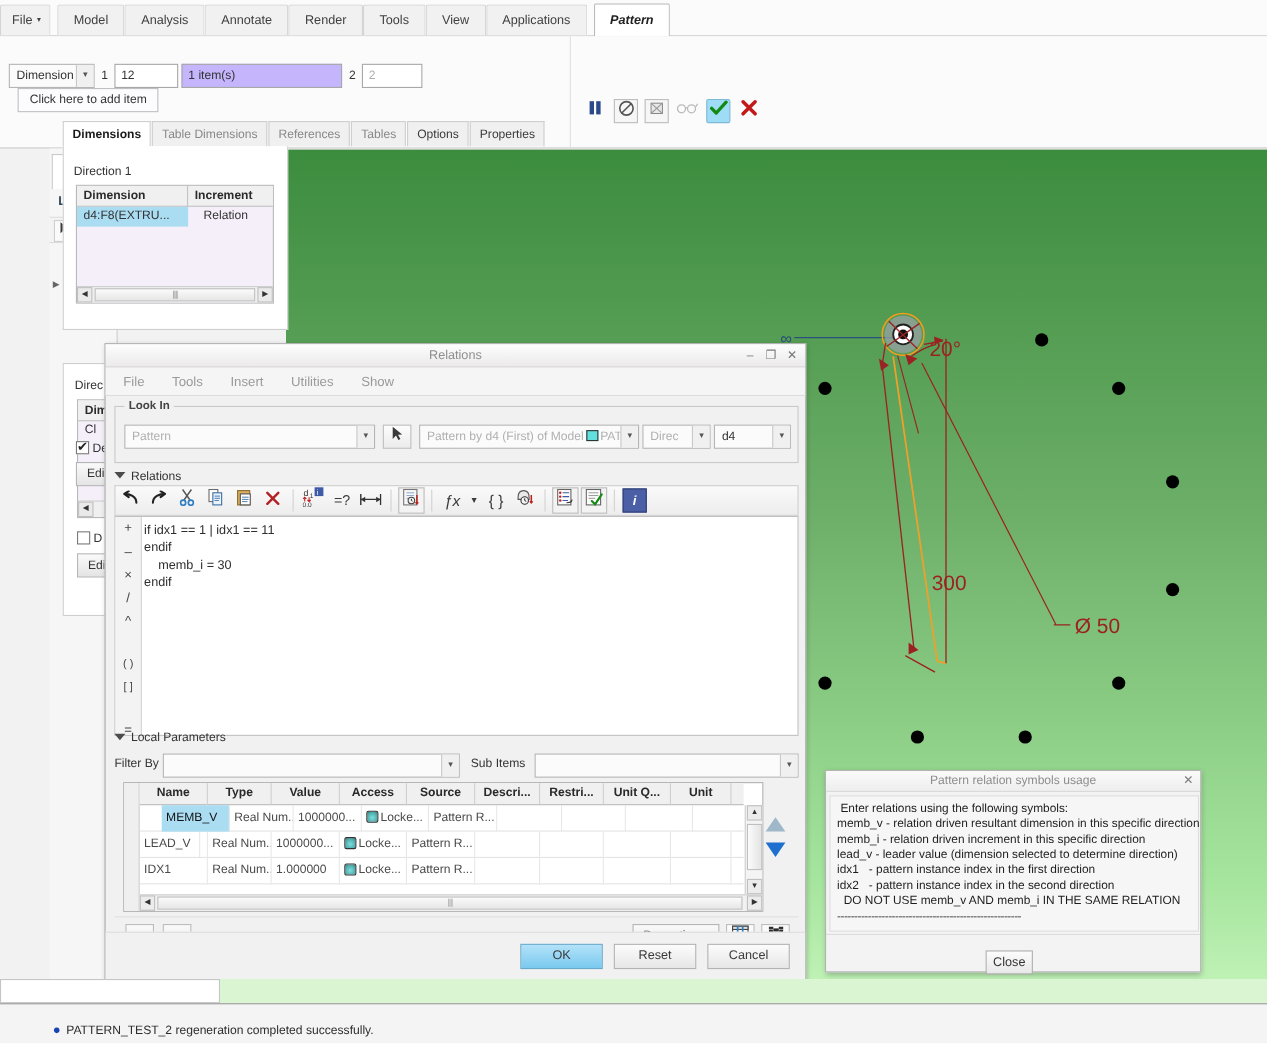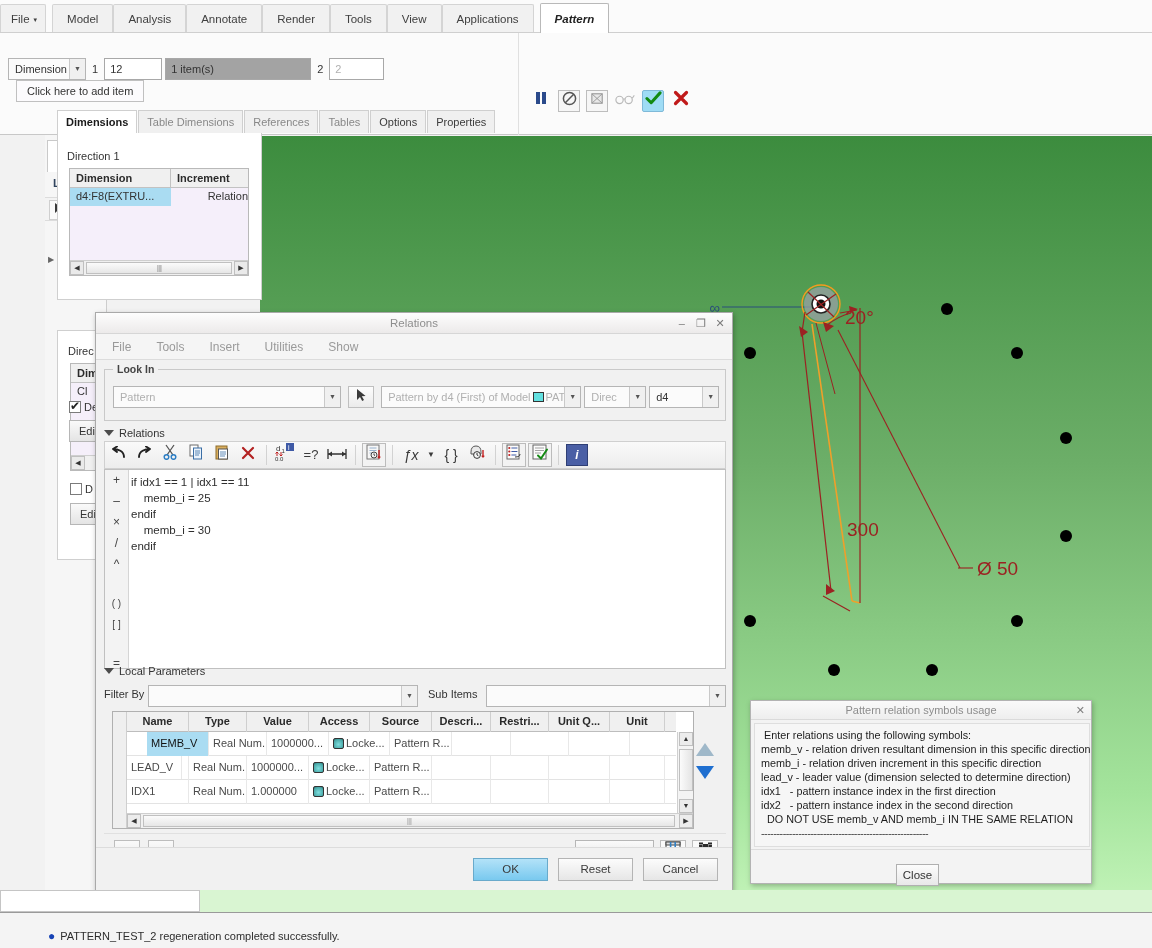--- a/index.html
+++ b/index.html
@@ -56,21 +56,21 @@
   .combo .arw {
     position:absolute; right:0; top:0; width: 16px; height: 20px;
     border-left: 1px solid #c9c9c9; background:#f0f0f0;
     text-align:center; line-height: 20px; font-size: 7px; color: #555;
   }
   .txtbox {
     display:inline-block; height: 22px; line-height: 20px;
     border: 1px solid #a8a8a8; background: #fff;
     vertical-align: middle; padding: 0 5px; font-size: 11px; color: #333;
   }
-  .lilac { background: #a3a3a3; }
+  .lilac { background: #c4b5fd; }
   .num-lbl { display:inline-block; width: 12px; text-align:center; font-size: 11px; color:#333; vertical-align: middle; }
   .btnflat {
     display:inline-block; height: 22px; line-height: 20px; padding: 0 10px;
     border: 1px solid #c0c0c0; background: #fcfbfd; font-size: 11px;
     vertical-align: middle; color:#333;
   }
   .ghost { color: #b0b0b0; }
 
   #ptn-actions { position:absolute; left: 530px; top: 57px; }
   .aicon { display:inline-block; width: 22px; height: 22px; vertical-align: middle;
@@ -127,21 +127,21 @@
     border: 1px solid #b9b9b9; background: #f5effa;
   }
   #dim-grid .hrow { height: 19px; background: #f0f0f0; border-bottom: 1px solid #c2c2c2; }
   #dim-grid .hcell { float:left; height: 19px; line-height: 18px; font-size: 11px; font-weight: bold;
                      color: #2b2b2b; padding-left: 6px; }
   #dim-grid .hc1 { width: 101px; border-right: 1px solid #c2c2c2; }
   #dim-grid .hc2 { width: 77px; }
   #dim-grid .drow { height: 18px; }
   #dim-grid .dc1 { float:left; width: 101px; height: 18px; line-height:17px; font-size:11px;
                    background: #aadcf2; padding-left: 6px; overflow:hidden; white-space:nowrap;}
-  #dim-grid .dc2 { float:left; width: 77px; height: 18px; line-height:17px; font-size:11px; padding-left: 2px; text-align: right;}
+  #dim-grid .dc2 { float:left; width: 77px; height: 18px; line-height:17px; font-size:11px; padding-left: 14px;}
   #dim-hsb { position:absolute; left:0; bottom:0; width: 178px; height: 15px; background:#f0f0f0; border-top:1px solid #cfcfcf;}
   #dim-hsb .sa { position:absolute; top:0; width: 14px; height: 14px; background:#eaeaea; border:1px solid #c0c0c0; text-align:center; line-height:12px; font-size:7px;}
   #dim-hsb .thumb { position:absolute; left: 16px; top: 1px; width: 146px; height: 12px; background: linear-gradient(to bottom,#fbfbfb,#e6e6e6); border:1px solid #c0c0c0; text-align:center; font-size:8px; color:#999; letter-spacing:-1px;}
   #define-inc { position:absolute; left: 12px; top: 291px; font-size: 11px; color:#333; white-space: nowrap;}
   .chk { display:inline-block; width: 12px; height: 12px; border:1px solid #7b7b7b; background:#fff; vertical-align:-2px; margin-right:3px; position:relative;}
   .chk.on:after { content:"✔"; position:absolute; left:0px; top:-3px; font-size: 12px; color:#222; }
   #edit-btn-1 { position:absolute; left: 12px; top: 310px; }
   .greybtn { height: 22px; line-height: 20px; padding: 0 9px; border:1px solid #b6b6b6;
              background: linear-gradient(to bottom,#fafafa,#e4e4e4); font-size: 11px; color:#333; display:inline-block;}
 
@@ -660,21 +660,20 @@
         <div>/</div>
         <div>^</div>
         <div style="height:18px;"></div>
         <div style="font-size:10px;">( )</div>
         <div style="font-size:10px;">[ ]</div>
         <div style="height:18px;"></div>
         <div>=</div>
       </div>
       <div id="rel-text">
         <div>if idx1 == 1 | idx1 == 11</div>
-        <div>    memb_i = 25</div>
         <div>endif</div>
         <div>    memb_i = 30</div>
         <div>endif</div>
       </div>
     </div>
 
     <div id="locparm-sec">
       <span class="tri-dn"></span><span>Local Parameters</span>
     </div>
 

